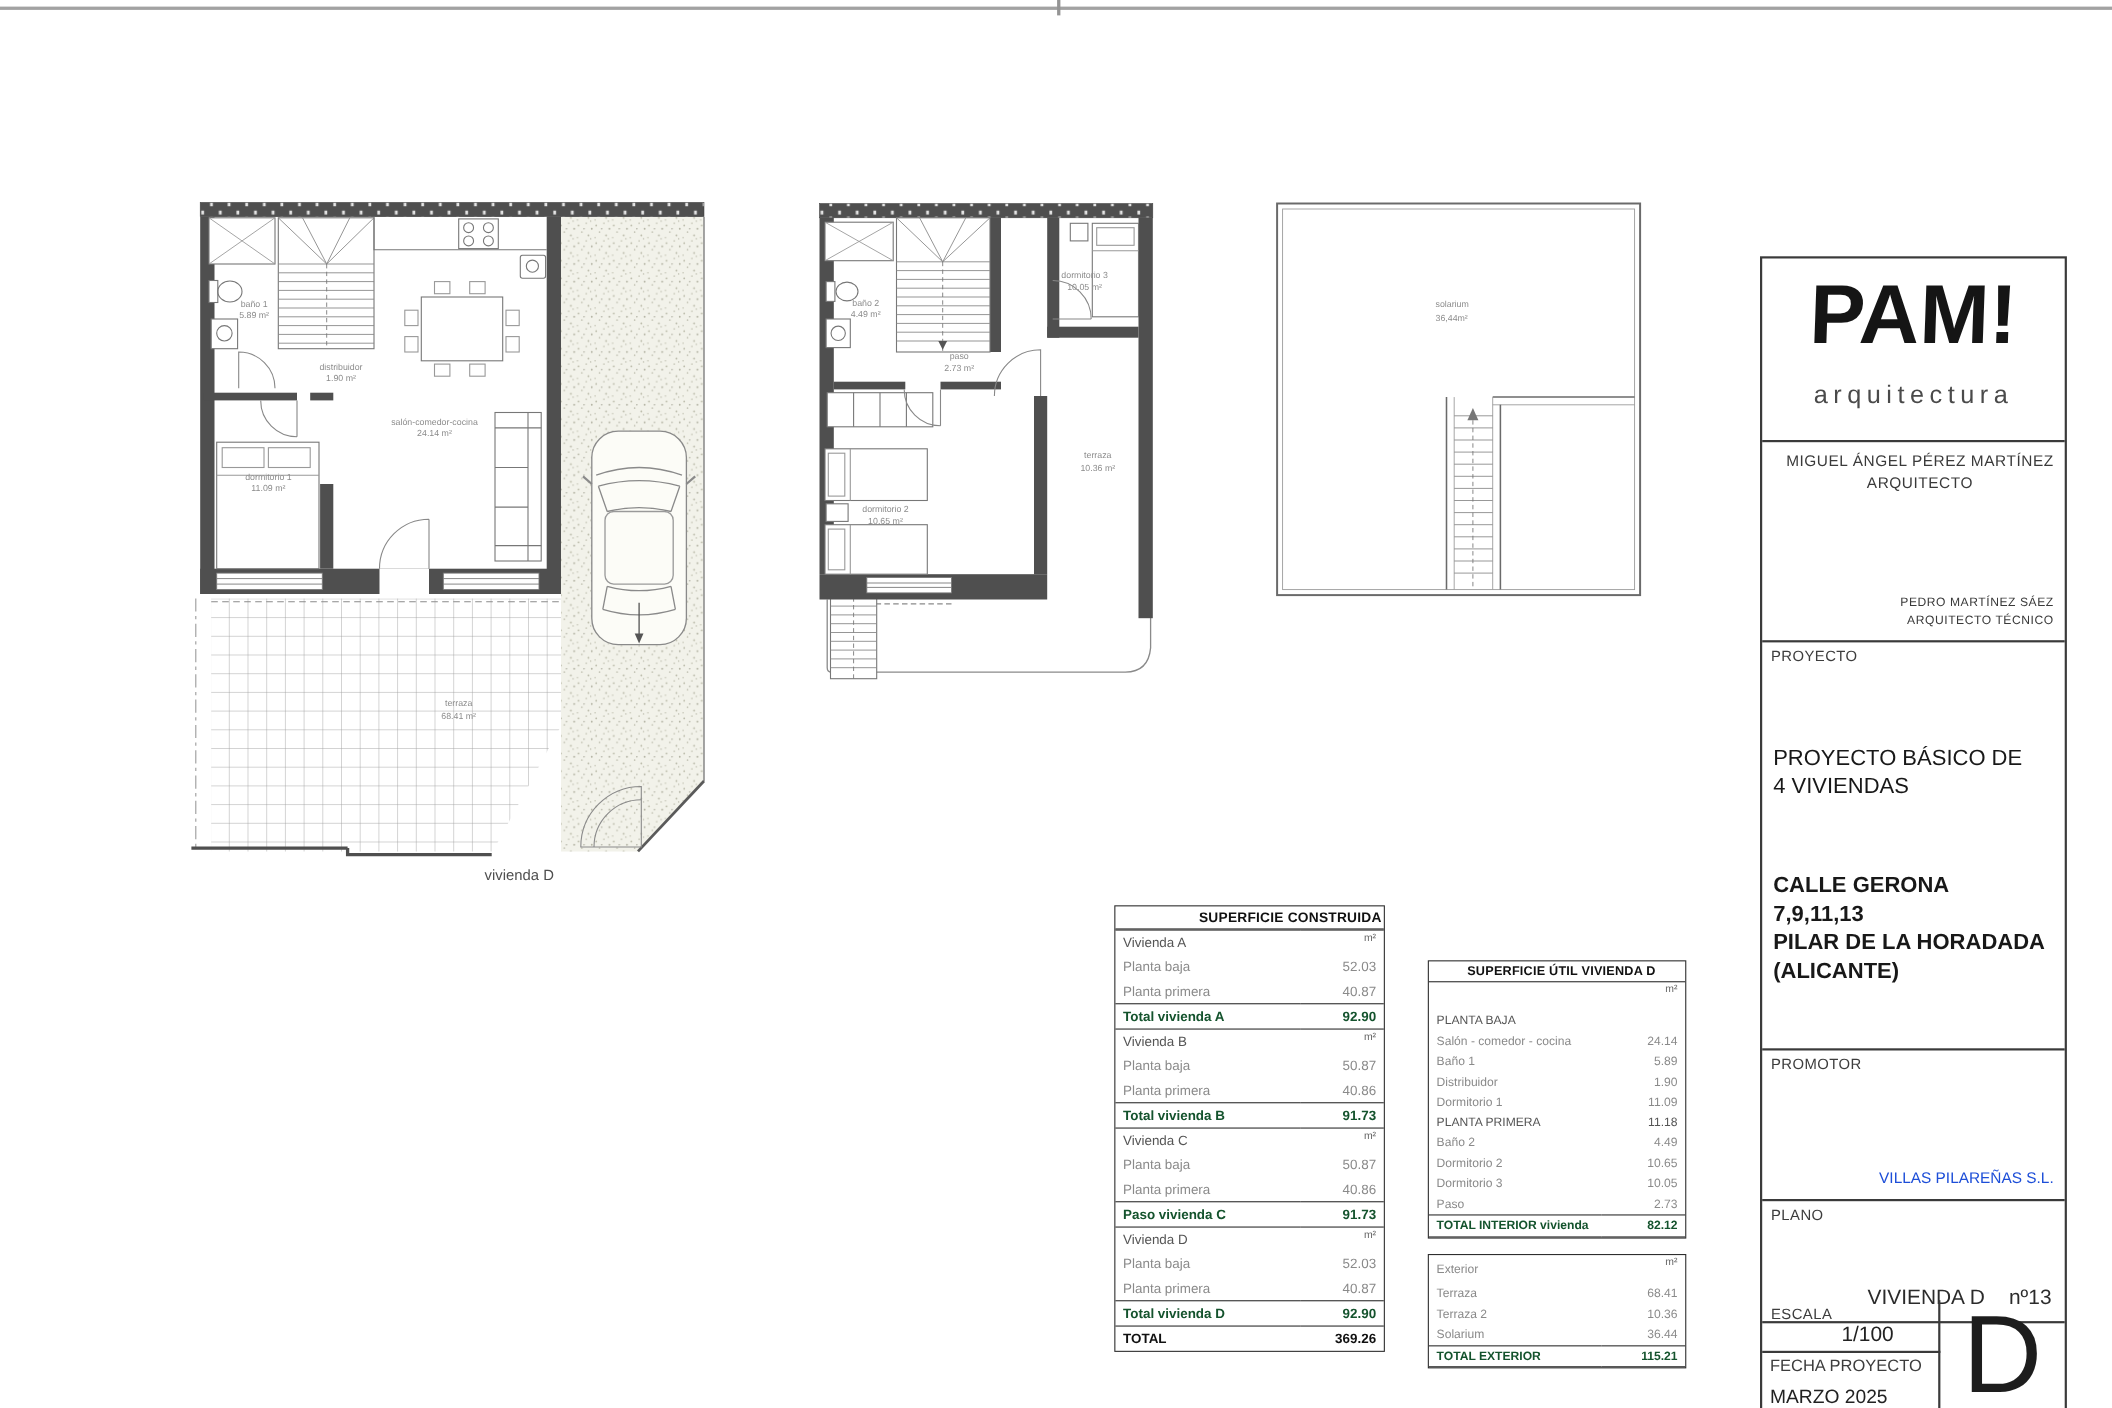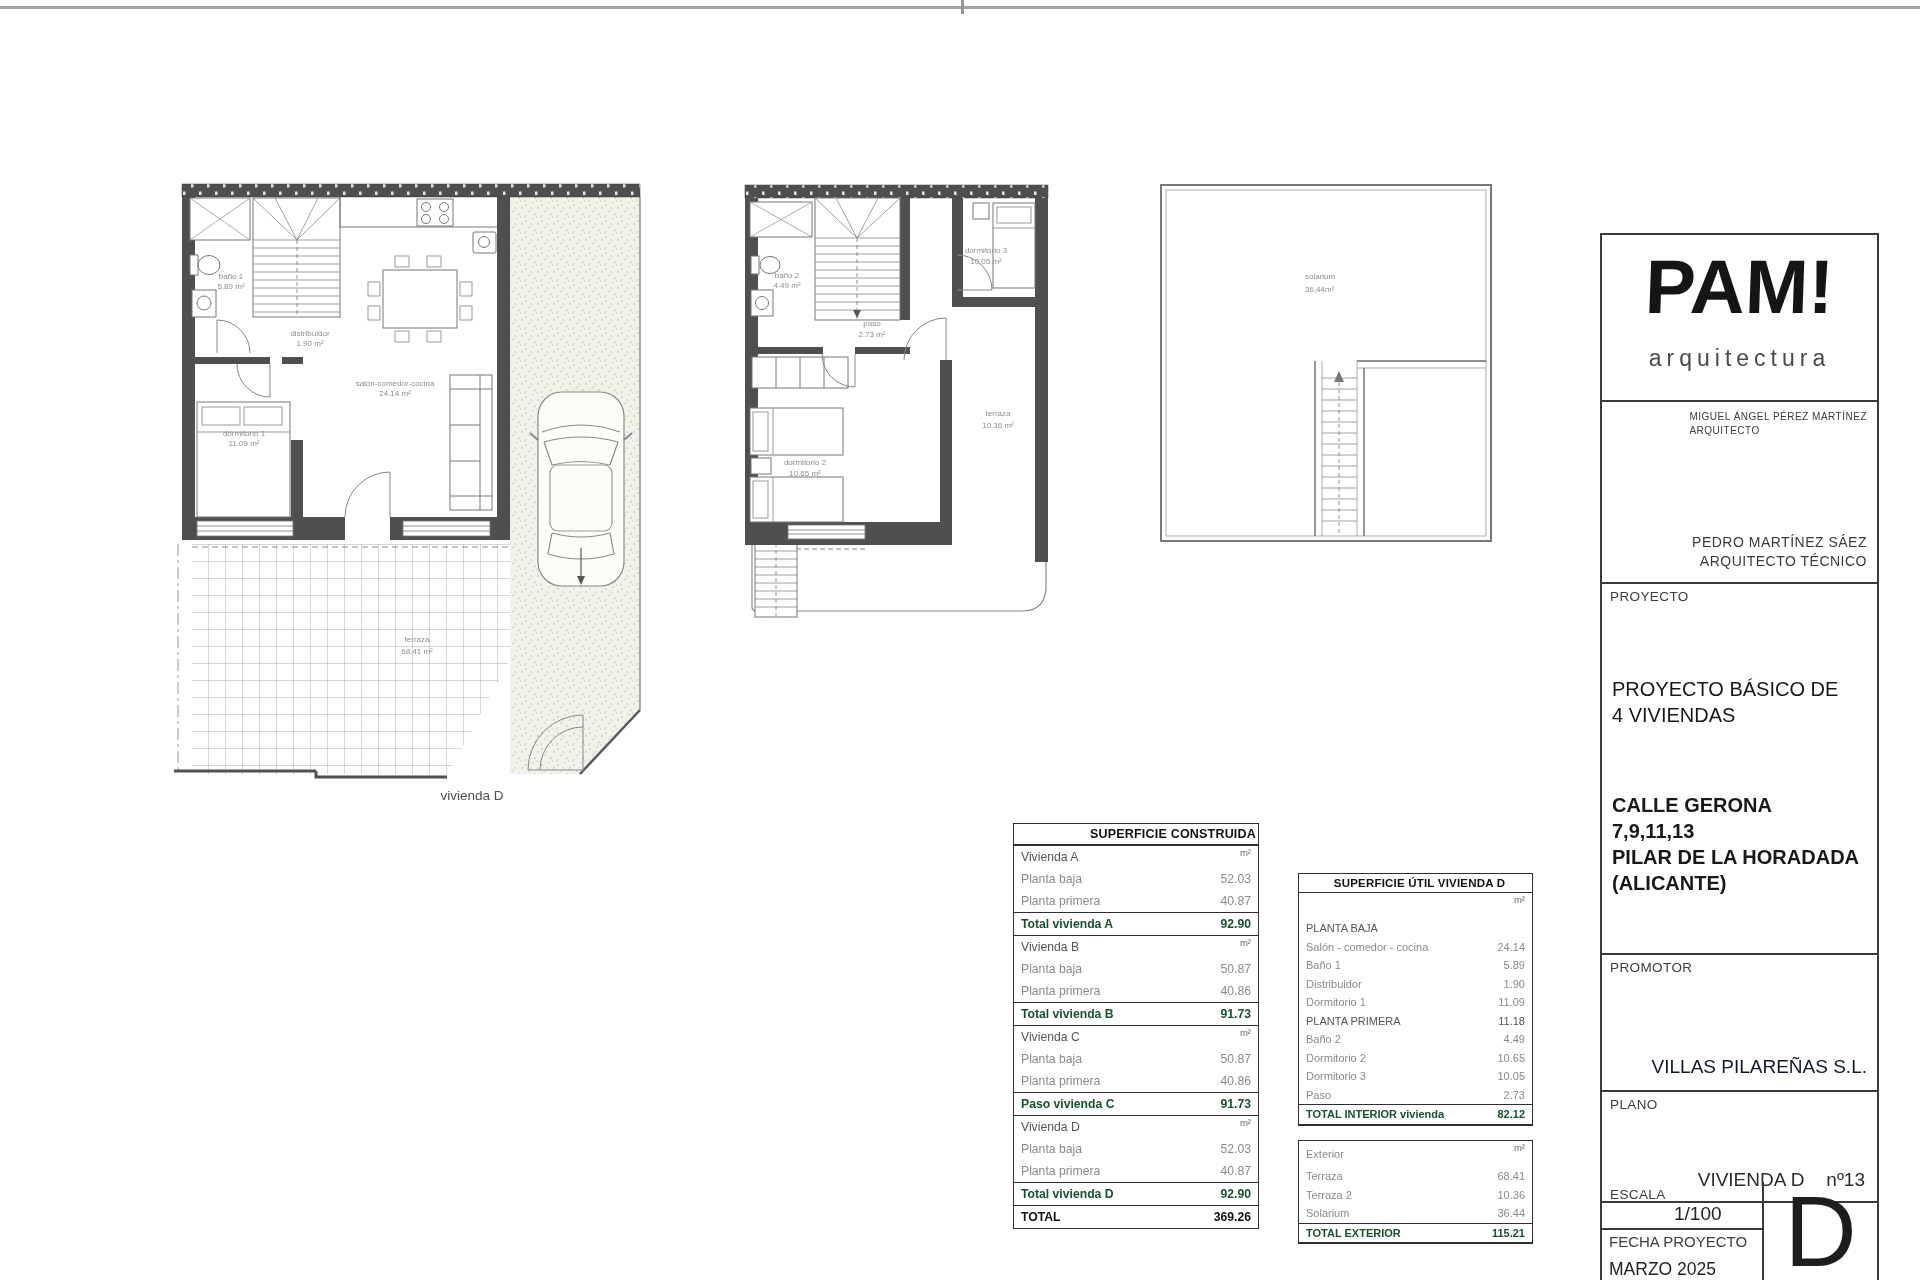--- a/index.html
+++ b/index.html
@@ -27,29 +27,29 @@
 
   
   .tb{left:1600px;top:233px;width:275px;height:1047px;border:2px solid #3a3a3a;background:#fff}
   .tb .sec{position:absolute;left:0;width:100%;box-sizing:border-box;border-bottom:2px solid #3a3a3a}
   .sec-label{position:absolute;top:5px;left:8px;font-size:13.5px;color:#3d3d3d;letter-spacing:.4px}
   .logo-box{top:0;height:167px;text-align:center}
   .logo{font-size:76px;font-weight:800;color:#151515;letter-spacing:0px;margin-top:14px;
         transform:skewX(-2deg);line-height:1}
   .logo-sub{font-size:23px;letter-spacing:5px;color:#4a4a4a;margin-top:20px}
   .names-box{top:167px;height:182px}
-  .name-top{position:absolute;top:8px;right:10px;text-align:left;font-size:10px;color:#3a3a3a;
+  .name-top{position:absolute;top:8px;right:10px;text-align:center;font-size:14px;color:#3a3a3a;
             letter-spacing:.5px;line-height:1.4}
-  .name-bot{position:absolute;bottom:10px;right:10px;text-align:right;font-size:14px;color:#3a3a3a;
+  .name-bot{position:absolute;bottom:10px;right:10px;text-align:right;font-size:11px;color:#3a3a3a;
             letter-spacing:.5px;line-height:1.4}
   .proy-box{top:349px;height:371px}
   .proy-name{position:absolute;top:92px;left:10px;font-size:20px;font-weight:normal;color:#181818;line-height:1.3}
   .proy-addr{position:absolute;top:208px;left:10px;font-size:20px;font-weight:bold;color:#181818;line-height:1.3}
   .prom-box{top:720px;height:137px}
-  .prom-name{position:absolute;bottom:12px;right:10px;font-size:19px;color:#0f172a}
+  .prom-name{position:absolute;bottom:12px;right:10px;font-size:14px;color:#1d4ed8}
   .plano-box{top:857px;height:111px}
   .plano-name{position:absolute;bottom:10px;right:12px;font-size:19px;color:#2b2b2b}
   .plano-name .gap{display:inline-block;width:22px}
   .bottom-grid{top:947px;height:100px;border-bottom:none}
   .esc-cell{position:absolute;left:0;top:0;width:160px;height:46px;border-right:2px solid #3a3a3a;
             border-bottom:2px solid #3a3a3a}
   .esc-val{position:absolute;bottom:3px;left:72px;font-size:19px;color:#222}
   .fecha-cell{position:absolute;left:0;top:48px;width:160px;height:52px;border-right:2px solid #3a3a3a}
   .fecha-label{position:absolute;top:3px;left:7px;font-size:15px;color:#3d3d3d}
   .fecha-val{position:absolute;bottom:2px;left:7px;font-size:17.5px;color:#222}

